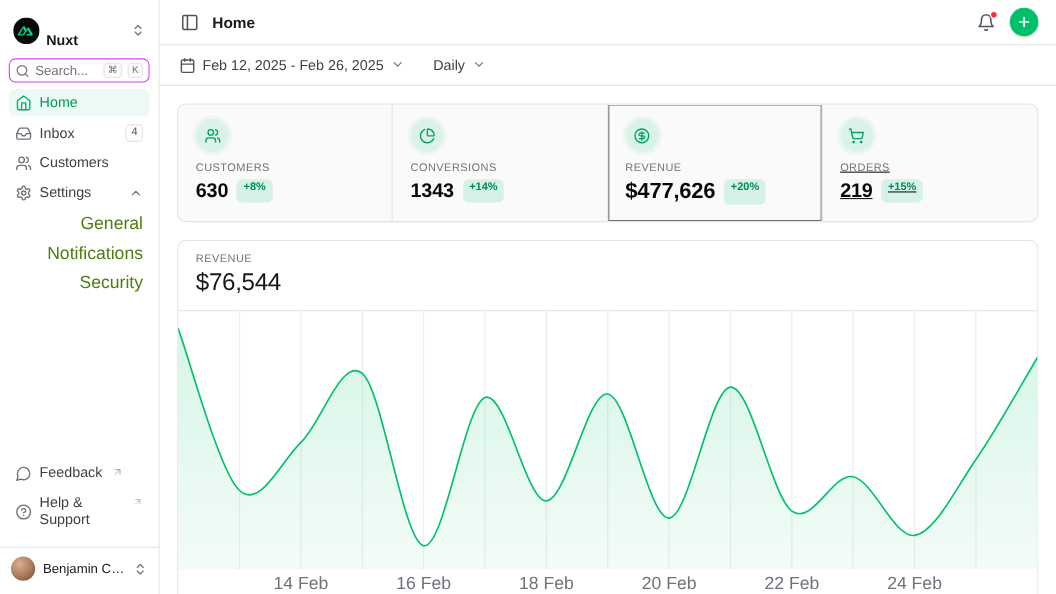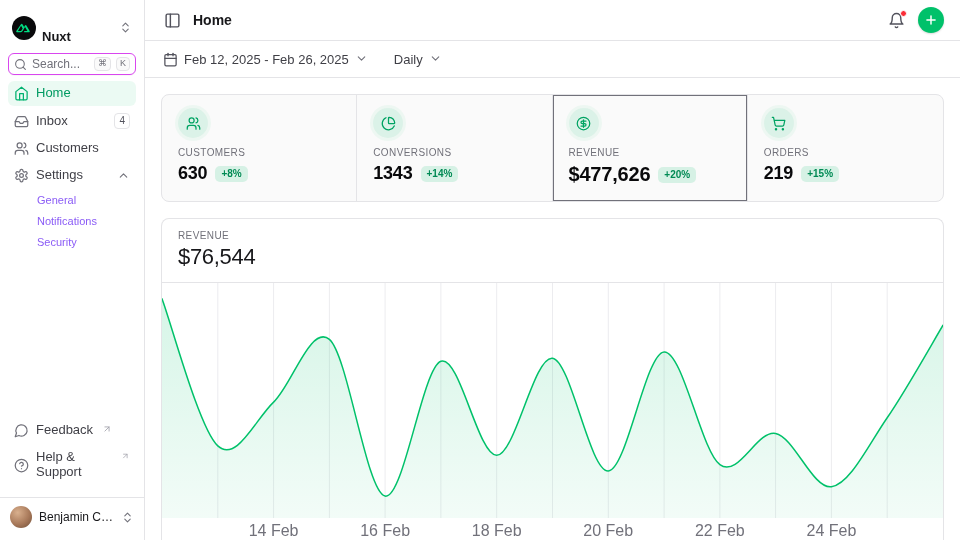--- a/index.html
+++ b/index.html
@@ -45,22 +45,22 @@
     font-size:13px; color:#3f3f46; cursor:pointer; line-height:1.15;
   }
   .nav-item.active { background:rgba(0,193,106,0.08); color:#009a62; font-weight:500; }
   .nav-item.active .icon { color:#00b16f; }
   .trail { margin-left:auto; }
   .count-badge {
     margin-left:auto; font-size:10px; color:#52525c;
     border:1px solid #e4e4e7; border-radius:4px; padding:0 4px; line-height:14px; background:#fff;
   }
   .sub-item {
-    padding:4px 6px 4px 29px; font-size:11px; color:#8b5cf6;
-    border-radius:6px; cursor:pointer; line-height:1.2;
+    padding:4px 6px 4px 29px; font-size:16px; color:#4d7c0f;
+    border-radius:6px; cursor:pointer; line-height:1.2;text-align:right;
   }
   .spacer { flex:1; }
   .ext-icon { width:10px; height:10px; color:#9f9fa8; margin-left:2px; align-self:flex-start; margin-top:1px; }
 
   .user-section {
     margin:6px -8px 0; padding:8px 10px 4px;
     border-top:1px solid #e4e4e7;
     display:flex; align-items:center; gap:7px; cursor:pointer;
   }
   .avatar {
@@ -101,31 +101,31 @@
   .chev { width:13px; height:13px; color:#71717a; }
 
   .content { flex:1; min-height:0; padding:16px 16px 0; display:flex; flex-direction:column; gap:16px; }
 
   
   .stats {
     display:grid; grid-template-columns:repeat(4,1fr);
     border:1px solid #e4e4e7; border-radius:8px; background:#fafafa; overflow:hidden;
   }
   .stat { padding:13px 16px 15px; border-right:1px solid #e4e4e7; cursor:pointer; }
-  .stat:last-child { border-right:none; }
+  .stat:last-child { border-right:none;text-decoration:underline; }
   .stat.selected { box-shadow:inset 0 0 0 1px #71717a; }
   .stat-icon {
     width:30px; height:30px; border-radius:50%;
     background:rgba(0,193,106,0.12); color:#00a363;
     display:flex; align-items:center; justify-content:center; margin-bottom:9px;
     box-shadow:0 0 0 3px rgba(0,193,106,0.05);
   }
   .stat-icon .icon { width:15px; height:15px; color:#00a363; }
   .stat-label { font-size:10px; font-weight:500; letter-spacing:.4px; color:#71717a; margin-bottom:5px; }
-  .stat-value-row { display:flex; align-items:center; gap:8px; }
+  .stat-value-row { display:flex; gap:8px; }
   .stat-value { font-size:18px; font-weight:700; color:#09090b; letter-spacing:-.2px; }
   .stat.selected .stat-value { font-size:20px; }
   .delta-badge {
     font-size:10px; font-weight:600; color:#008a54;
     background:rgba(0,193,106,0.14); border-radius:5px; padding:2px 6px; line-height:1.2;
   }
 
   
   .chart-card {
     flex:1; min-height:0; border:1px solid #e4e4e7; border-radius:8px 8px 0 0;

